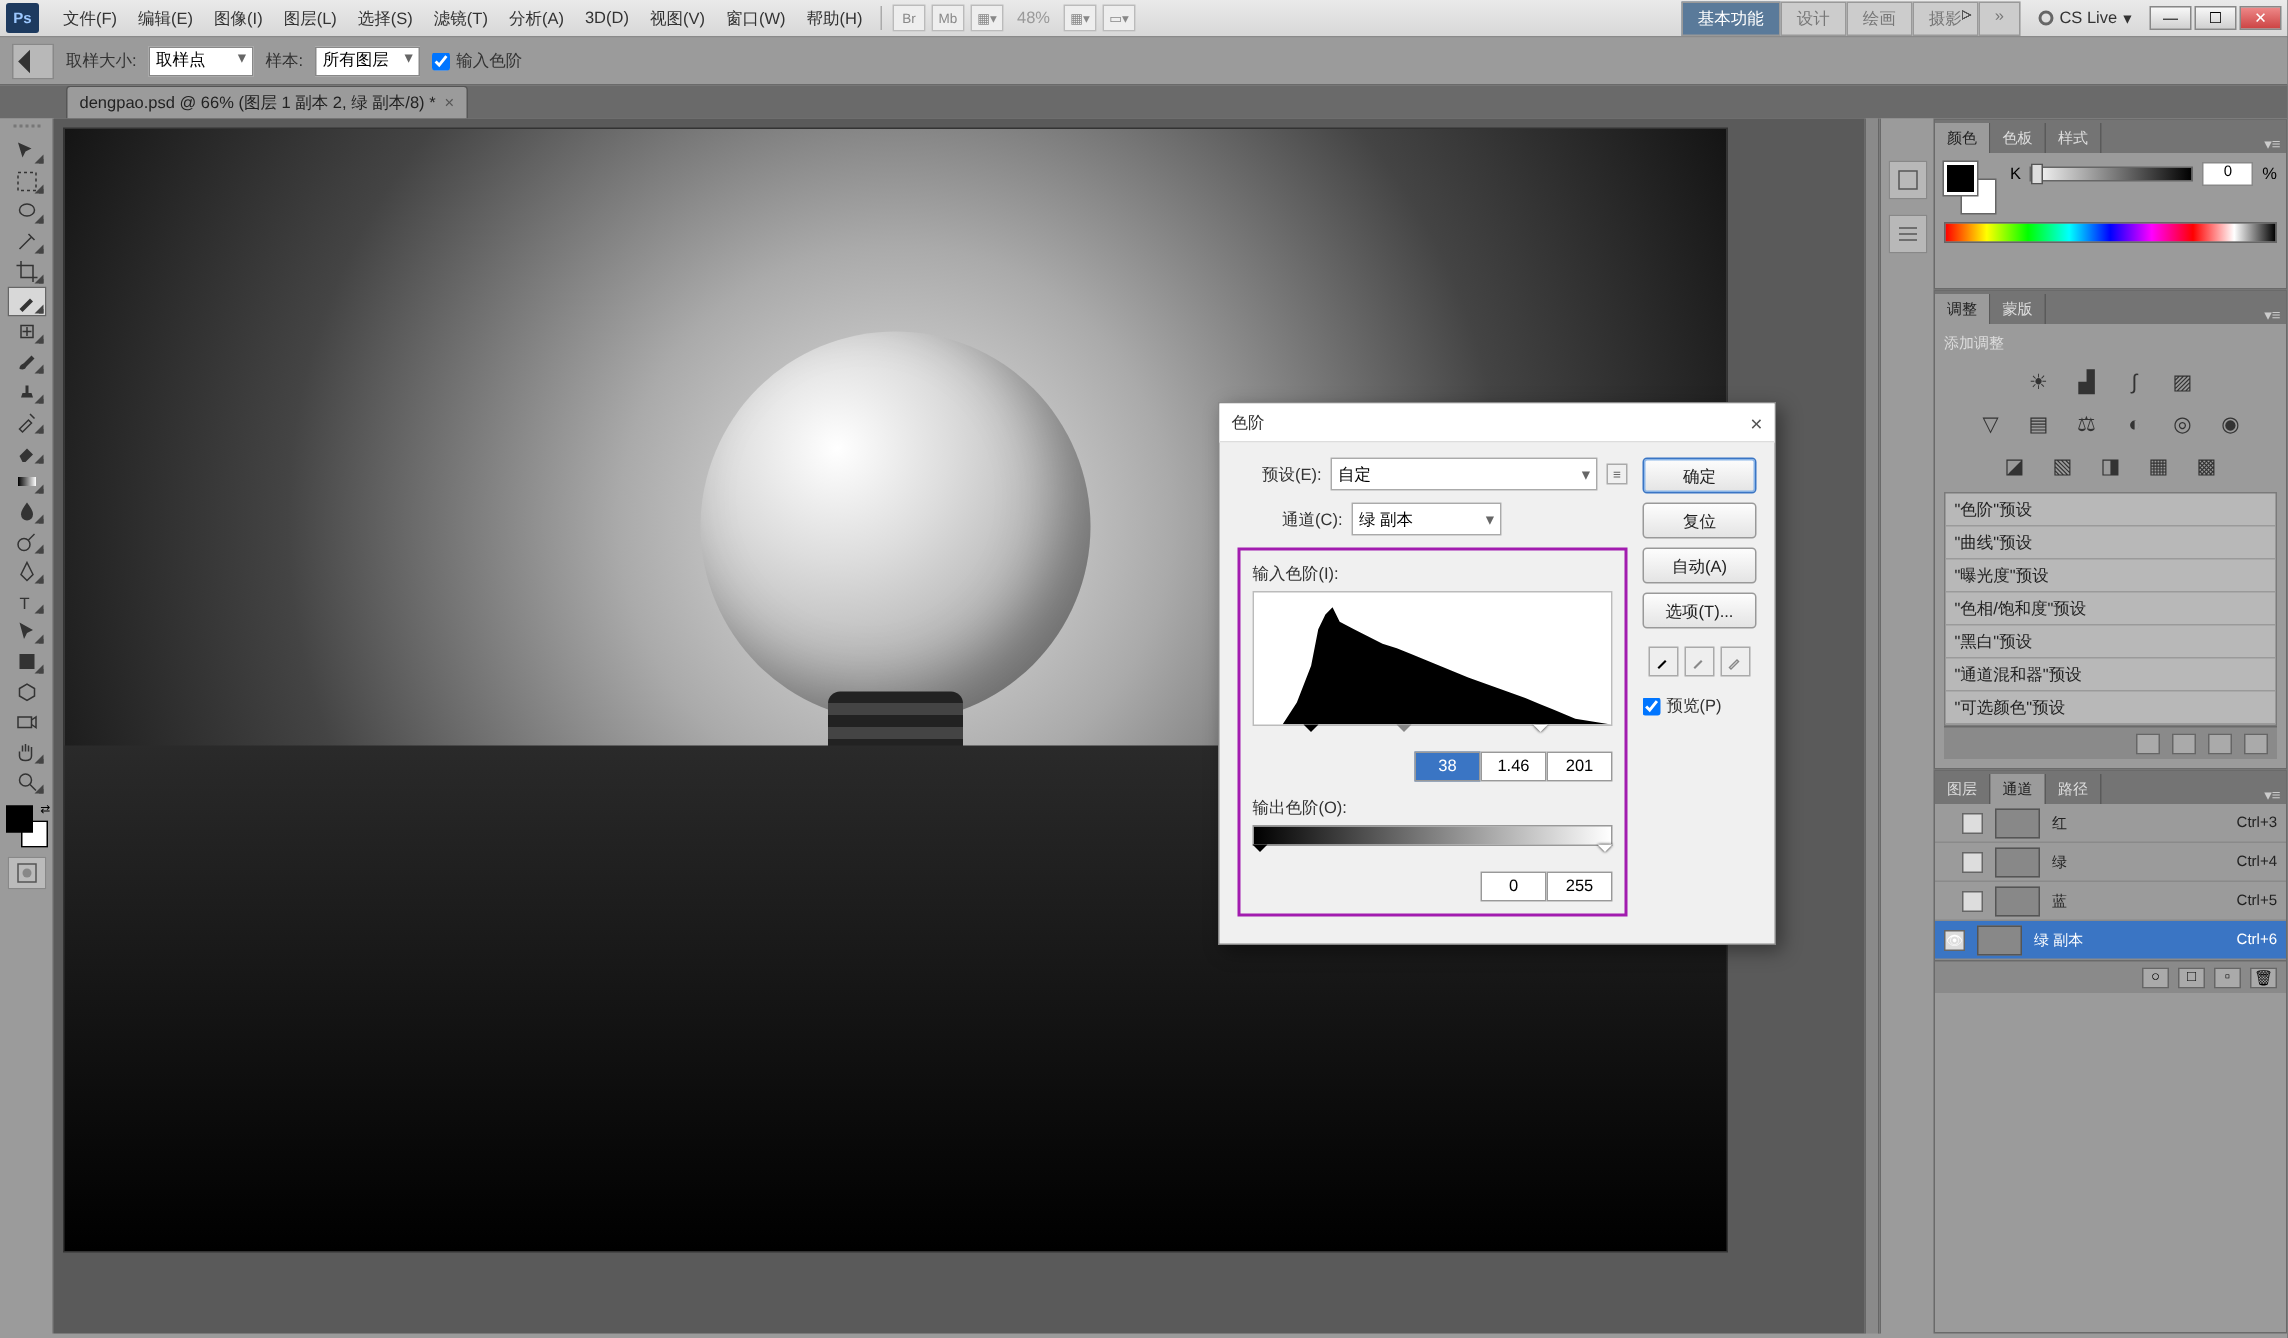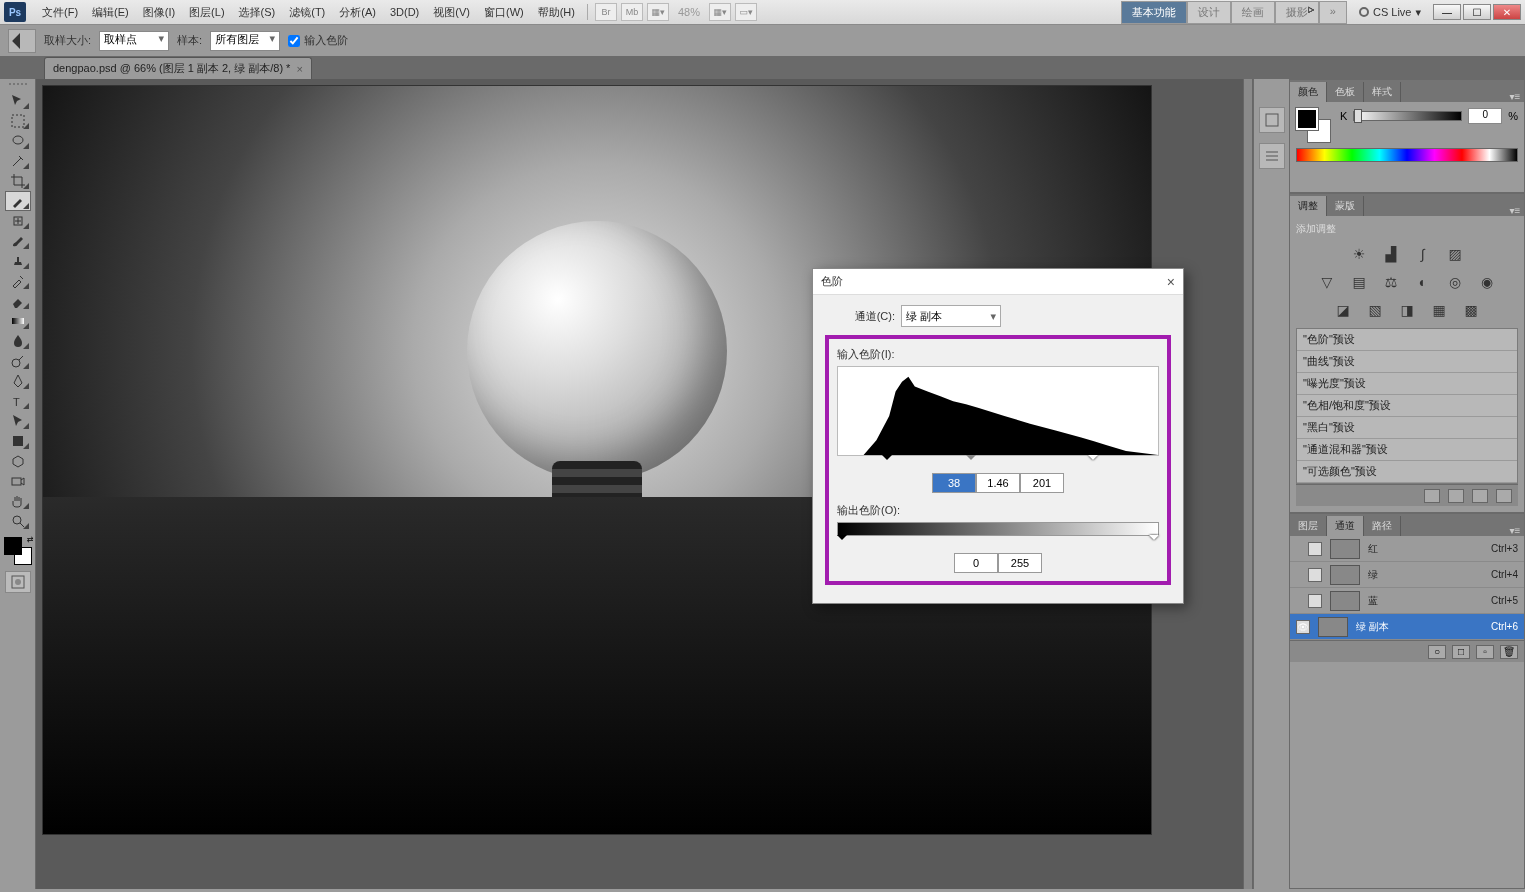--- a/index.html
+++ b/index.html
@@ -90,30 +90,30 @@
 .dlg-close{margin-left:auto;font-size:14px;color:#555;cursor:pointer}
 .dlg-body{padding:10px 12px;display:flex;gap:10px}
 .dlg-left{flex:1}
 .dlg-right{width:76px;display:flex;flex-direction:column;gap:6px}
 .dlg-row{display:flex;align-items:center;gap:6px;margin-bottom:8px}
 .dlg-row label{width:56px;text-align:right;color:#333}
 .dlg-select{flex:1;height:22px;background:#fff;border:1px solid #aaa;padding:0 4px;display:flex;align-items:center;justify-content:space-between}
 .dlg-select::after{content:"▾";color:#666}
 .dlg-btn{height:24px;background:linear-gradient(#fdfdfd,#e4e4e4);border:1px solid #999;border-radius:3px;display:flex;align-items:center;justify-content:center;color:#222}
 .dlg-btn.primary{border:1px solid #3a75c4;box-shadow:0 0 0 1px #8ab5e8 inset}
-.fieldset{border:4px solid #a21caf;padding:8px;margin-bottom:8px;position:relative}
+.fieldset{border:2px solid #a21caf;padding:8px;margin-bottom:8px;position:relative}
 .fs-label{color:#333;margin-bottom:4px}
 .histo{height:90px;background:#fff;border:1px solid #bbb;position:relative;overflow:hidden}
 .histo svg{width:100%;height:100%}
 .tri-row{height:14px;position:relative;margin-top:-1px}
 .tri{position:absolute;width:0;height:0;border:5px solid transparent;top:0}
 .tri.black{border-top-color:#000;left:14%}
 .tri.gray{border-top-color:#888;left:40%}
 .tri.white{border-top-color:#000;border-top:5px solid #fff;filter:drop-shadow(0 0 1px #000);left:78%}
-.val-row{display:flex;justify-content:center;margin-top:4px}
+.val-row{display:flex;justify-content:flex-end;margin-top:4px}
 .val-box{width:44px;height:20px;background:#fff;border:1px solid #999;text-align:center;line-height:18px;font-size:11px}
 .val-box.sel{background:#3a75c4;color:#fff}
 .out-grad{height:14px;background:linear-gradient(90deg,#000,#fff);border:1px solid #999;margin-top:4px}
 .droppers{display:flex;gap:4px;justify-content:center;margin:6px 0}
 .dropper{width:20px;height:20px;border:1px solid #aaa;background:#eee;display:flex;align-items:center;justify-content:center}
 .dropper svg{width:12px;height:12px}
 .chk{display:flex;align-items:center;gap:4px;font-size:11px;color:#333}
 .chk input{width:12px;height:12px}
 .menu-ext{width:14px;height:14px;border:1px solid #aaa;display:flex;align-items:center;justify-content:center;font-size:9px;color:#666}
 .chan-indent{padding-left:18px}
@@ -479,20 +479,27 @@
   </div>
 </div>
 
 <div class="dialog">
   <div class="dlg-title">
     <span>色阶</span>
     <span class="dlg-close">×</span>
   </div>
   <div class="dlg-body">
     <div class="dlg-left">
+      <div class="dlg-row">
+        <label>预设(E):</label>
+        <div class="dlg-select">
+            <span>自定</span>
+          </div>
+        <div class="menu-ext">≡</div>
+      </div>
       <div class="dlg-row" style="padding-left:14px">
         <label>通道(C):</label>
         <div class="dlg-select" style="flex:0 0 100px">
             <span>绿 副本</span>
           </div>
       </div>
       <div class="fieldset">
         <div class="fs-label">输入色阶(I):</div>
         <div class="histo">
           <svg viewBox="0 0 250 90" preserveAspectRatio="none">
@@ -514,14 +521,41 @@
         <div class="tri-row">
           <div class="tri black" style="left:0"></div>
           <div class="tri white" style="left:auto;right:0"></div>
         </div>
         <div class="val-row">
           <div class="val-box">0</div>
           <div class="val-box">255</div>
         </div>
       </div>
     </div>
+    <div class="dlg-right">
+      <div class="dlg-btn primary">确定</div>
+      <div class="dlg-btn">复位</div>
+      <div class="dlg-btn">自动(A)</div>
+      <div class="dlg-btn">选项(T)...</div>
+      <div class="droppers">
+        <div class="dropper">
+            <svg viewBox="0 0 12 12">
+              <path d="M2 10l5-5 1 1-5 5z" fill="#000"></path>
+            </svg>
+          </div>
+        <div class="dropper">
+            <svg viewBox="0 0 12 12">
+              <path d="M2 10l5-5 1 1-5 5z" fill="#888"></path>
+            </svg>
+          </div>
+        <div class="dropper">
+            <svg viewBox="0 0 12 12">
+              <path d="M2 10l5-5 1 1-5 5z" fill="#fff" stroke="#888"></path>
+            </svg>
+          </div>
+      </div>
+      <label class="chk">
+          <input type="checkbox" checked="" style="">
+          <span>预览(P)</span>
+        </label>
+    </div>
   </div>
 </div>
 
 </body></html>

